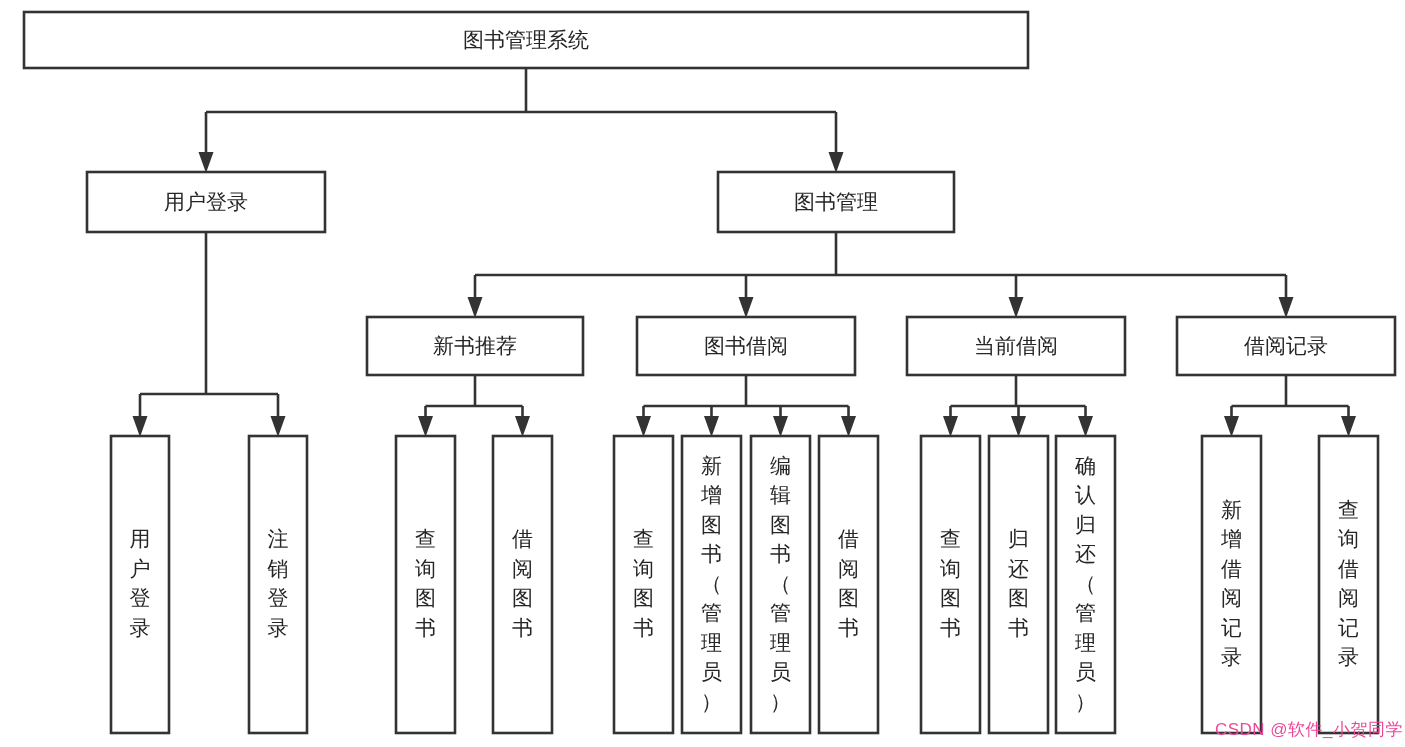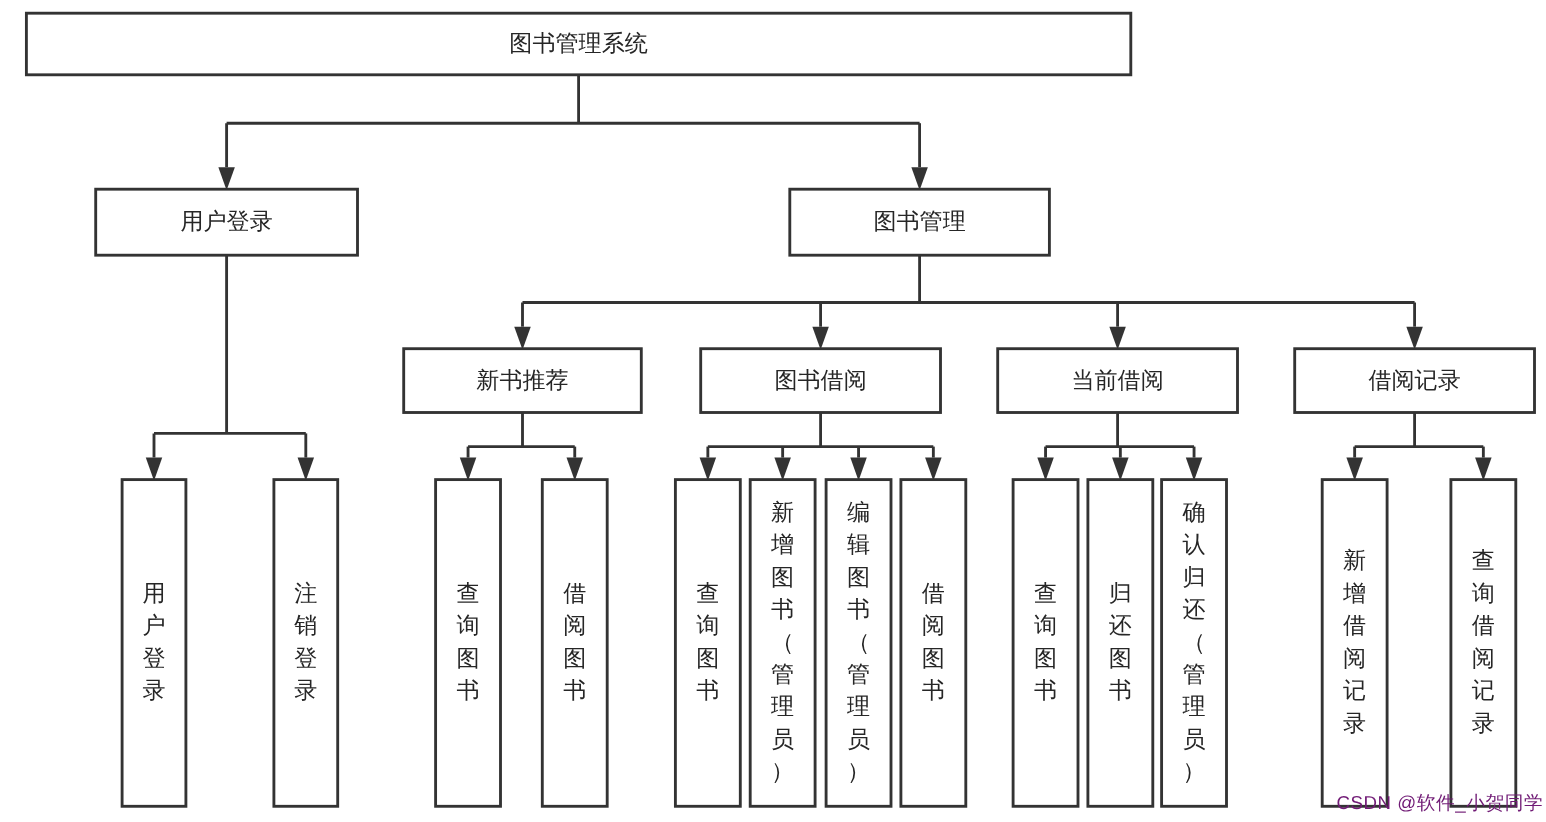--- a/index.html
+++ b/index.html
@@ -47,21 +47,21 @@
   .arrow-head {
     fill: #333333;
     stroke: none;
   }
   .watermark {
     position: absolute;
     right: 8px;
     bottom: 6px;
     font-family: "Liberation Sans", "DejaVu Sans", sans-serif;
     font-size: 17px;
-    color: #701a75;
+    color: #ec4899;
     letter-spacing: 0.5px;
     white-space: nowrap;
     user-select: none;
   }
 </style>
 </head>
 <body>
 
 <div id="chart-root">
   <svg id="diagram-svg" width="1405" height="747" viewBox="0 0 1405 747">

